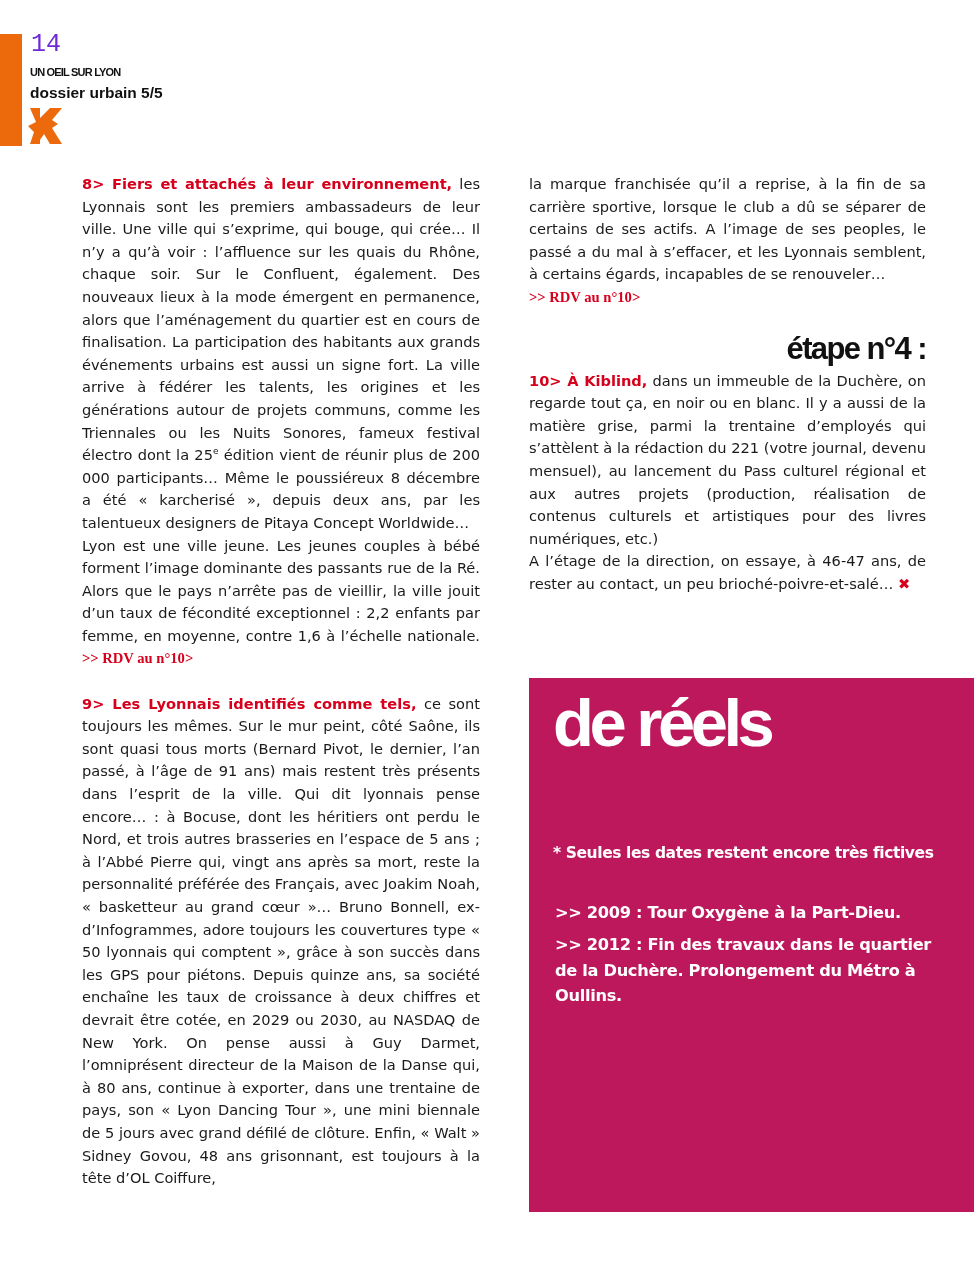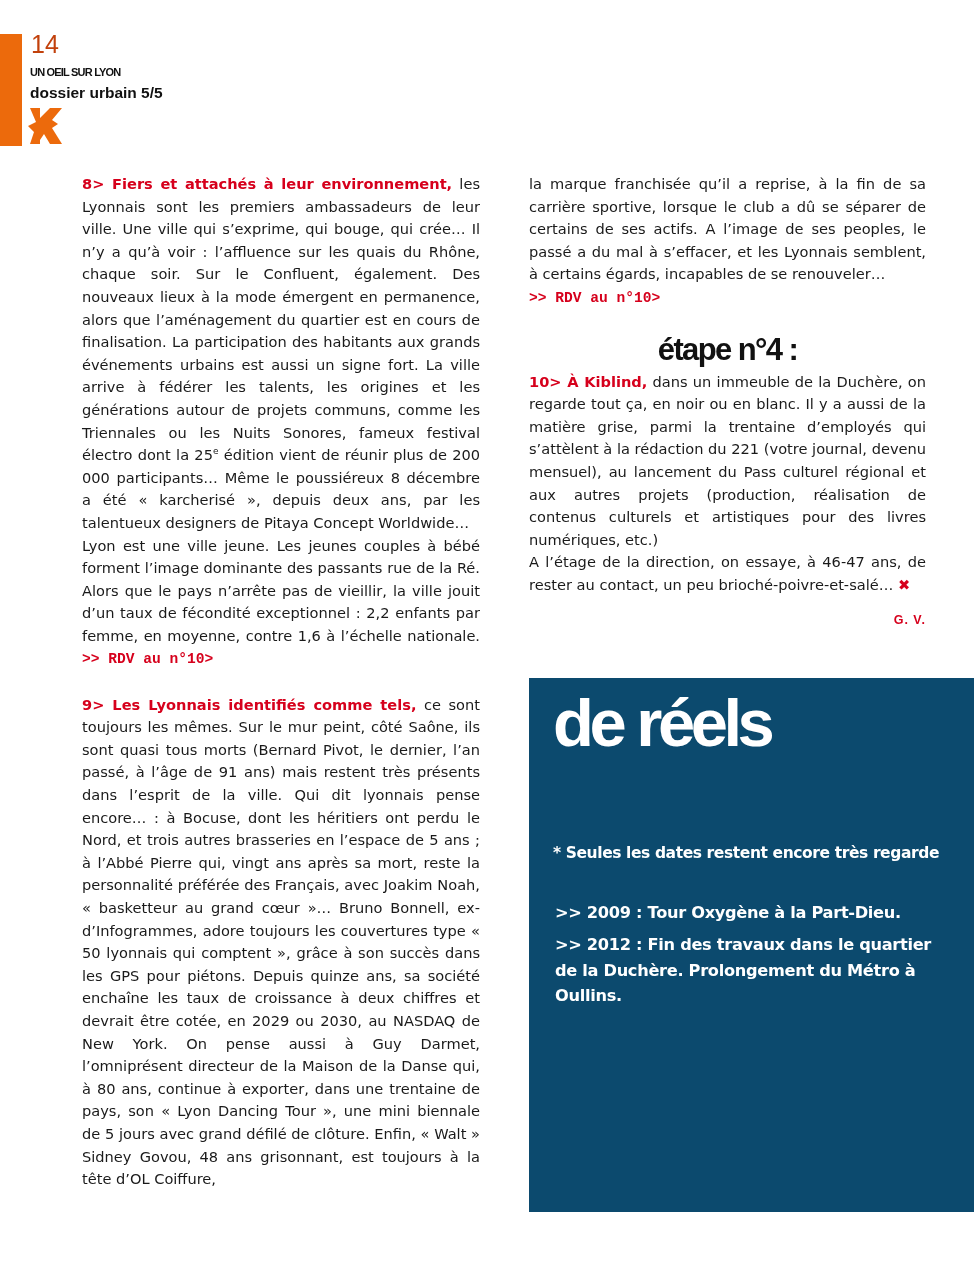--- a/index.html
+++ b/index.html
@@ -2,40 +2,40 @@
 <html><head>
   <meta charset="utf-8">
   <style>
     html, body { margin: 0; padding: 0; }
     body {
       width: 974px; height: 1270px; position: relative; overflow: hidden;
       background: #ffffff; color: #1a1a1a;
       font-family: "DejaVu Sans", sans-serif;
     }
     .orange-bar { position: absolute; left: 0; top: 34px; width: 22px; height: 112px; background: #ec6a0c; }
-    .page-num { position: absolute; left: 31px; top: 30px; font-size: 25px; color: #c2410c; font-family: Liberation Sans, sans-serif; }
+    .page-num { position: absolute; left: 31px; top: 30px; font-size: 25px; color: #6d28d9; font-family: Liberation Mono, monospace; }
     .section-title { position: absolute; left: 30px; top: 66px; font-size: 11px; font-weight: bold; letter-spacing: -0.8px; font-family: "Liberation Sans", sans-serif; color: #111; }
     .section-sub { position: absolute; left: 30px; top: 84px; font-size: 15.5px; font-weight: bold; font-family: "Liberation Sans", sans-serif; color: #111; }
     .logo { position: absolute; left: 26px; top: 106px; width: 38px; height: 40px; }
 
     .col { position: absolute; font-family: "DejaVu Sans", sans-serif; font-size: 14.6px; line-height: 22.6px; text-align: justify; color: #1a1a1a; }
     .col-left { left: 82px; top: 173px; width: 398px; }
     .col-right { left: 529px; top: 173px; width: 397px; }
     .col p { margin: 0; }
     .col p + p { margin: 0; }
     .gap { height: 22.6px; }
     .lead { color: #d6001c; font-weight: bold; }
-    .rdv { color: #d6001c; font-weight: bold; font-family: Liberation Mono, monospace; }
+    .rdv { color: #d6001c; font-weight: bold; font-family: Liberation Serif, serif; }
     sup { font-size: 9px; line-height: 0; }
 
-    .etape-title { margin: 24px 0 6px 0; font-family: "Liberation Sans", sans-serif; font-weight: bold; font-size: 31px; line-height: 31px; letter-spacing: -1.6px; color: #111; text-align: center; }
+    .etape-title { margin: 24px 0 6px 0; font-family: "Liberation Sans", sans-serif; font-weight: bold; font-size: 31px; line-height: 31px; letter-spacing: -1.6px; color: #111; text-align: right; }
     .end-mark { color: #d6001c; font-weight: bold; }
     .signature { text-align: right; color: #d6001c; font-weight: bold; font-size: 12.5px; margin-top: 12px; font-family: "Liberation Sans", sans-serif; letter-spacing: 1px; }
 
-    .red-box { position: absolute; left: 529px; top: 678px; width: 445px; height: 534px; background: #0c4a6e; color: #fff; }
+    .red-box { position: absolute; left: 529px; top: 678px; width: 445px; height: 534px; background: #be185d; color: #fff; }
     .red-title { position: absolute; left: 24px; top: 14px; font-family: "Liberation Sans", sans-serif; font-weight: bold; font-size: 67px; line-height: 62px; letter-spacing: -4.5px; color: #fff; }
     .red-note { position: absolute; left: 24px; top: 166px; font-size: 15.5px; font-weight: bold; font-family: "DejaVu Sans", sans-serif; letter-spacing: -0.4px; }
     .red-list { position: absolute; left: 26px; top: 222px; width: 400px; margin: 0; padding: 0; list-style: none; }
     .red-list li { font-size: 16.2px; line-height: 25.4px; font-weight: bold; letter-spacing: -0.3px; margin-bottom: 7px; font-family: "DejaVu Sans", sans-serif; }
   </style>
 </head>
 <body>
 
 <div class="orange-bar"></div>
 <div class="page-num">14</div>
@@ -52,25 +52,24 @@
   <p><span class="lead">9&gt; Les Lyonnais identifiés comme tels,</span><span> ce sont toujours les mêmes. Sur le mur peint, côté Saône, ils sont quasi tous morts (Bernard Pivot, le dernier, l’an passé, à l’âge de 91 ans) mais restent très présents dans l’esprit de la ville. Qui dit lyonnais pense encore… : à Bocuse, dont les héritiers ont perdu le Nord, et trois autres brasseries en l’espace de 5 ans ; à l’Abbé Pierre qui, vingt ans après sa mort, reste la personnalité préférée des Français, avec Joakim Noah, « basketteur au grand cœur »… Bruno Bonnell, ex-d’Infogrammes, adore toujours les couvertures type « 50 lyonnais qui comptent », grâce à son succès dans les GPS pour piétons. Depuis quinze ans, sa société enchaîne les taux de croissance à deux chiffres et devrait être cotée, en 2029 ou 2030, au NASDAQ de New York. On pense aussi à Guy Darmet, l’omniprésent directeur de la Maison de la Danse qui, à 80 ans, continue à exporter, dans une trentaine de pays, son « Lyon Dancing Tour », une mini biennale de 5 jours avec grand défilé de clôture. Enfin, « Walt » Sidney Govou, 48 ans grisonnant, est toujours à la tête d’OL Coiffure,</span></p>
 </div>
 
 <div class="col col-right">
   <p><span>la marque franchisée qu’il a reprise, à la fin de sa carrière sportive, lorsque le club a dû se séparer de certains de ses actifs. A l’image de ses peoples, le passé a du mal à s’effacer, et les Lyonnais semblent, à certains égards, incapables de se renouveler…</span><br><span class="rdv"> &gt;&gt; RDV au n°10&gt;</span></p>
   <div class="etape-title">
     <div>étape n°4 :</div>
   </div>
   <p><span class="lead">10&gt; À Kiblind,</span><span> dans un immeuble de la Duchère, on regarde tout ça, en noir ou en blanc. Il y a aussi de la matière grise, parmi la trentaine d’employés qui s’attèlent à la rédaction du 221 (votre journal, devenu mensuel), au lancement du Pass culturel régional et aux autres projets (production, réalisation de contenus culturels et artistiques pour des livres numériques, etc.)</span></p>
   <p><span>A l’étage de la direction, on essaye, à 46-47 ans, de rester au contact, un peu brioché-poivre-et-salé… </span><span class="end-mark">✖</span></p>
-  <div class="signature">G. V.</div>
 </div>
 
 <div class="red-box">
   <div class="red-title">
     <div>de réels</div>
   </div>
-  <div class="red-note">* Seules les dates restent encore très regarde</div>
+  <div class="red-note">* Seules les dates restent encore très fictives</div>
   <ul class="red-list">
     <li>&gt;&gt; 2009 : Tour Oxygène à la Part-Dieu.</li>
     <li>&gt;&gt; 2012 : Fin des travaux dans le quartier de la Duchère. Prolongement du Métro à Oullins.</li>
   </ul>
 </div>
 
 </body></html>

